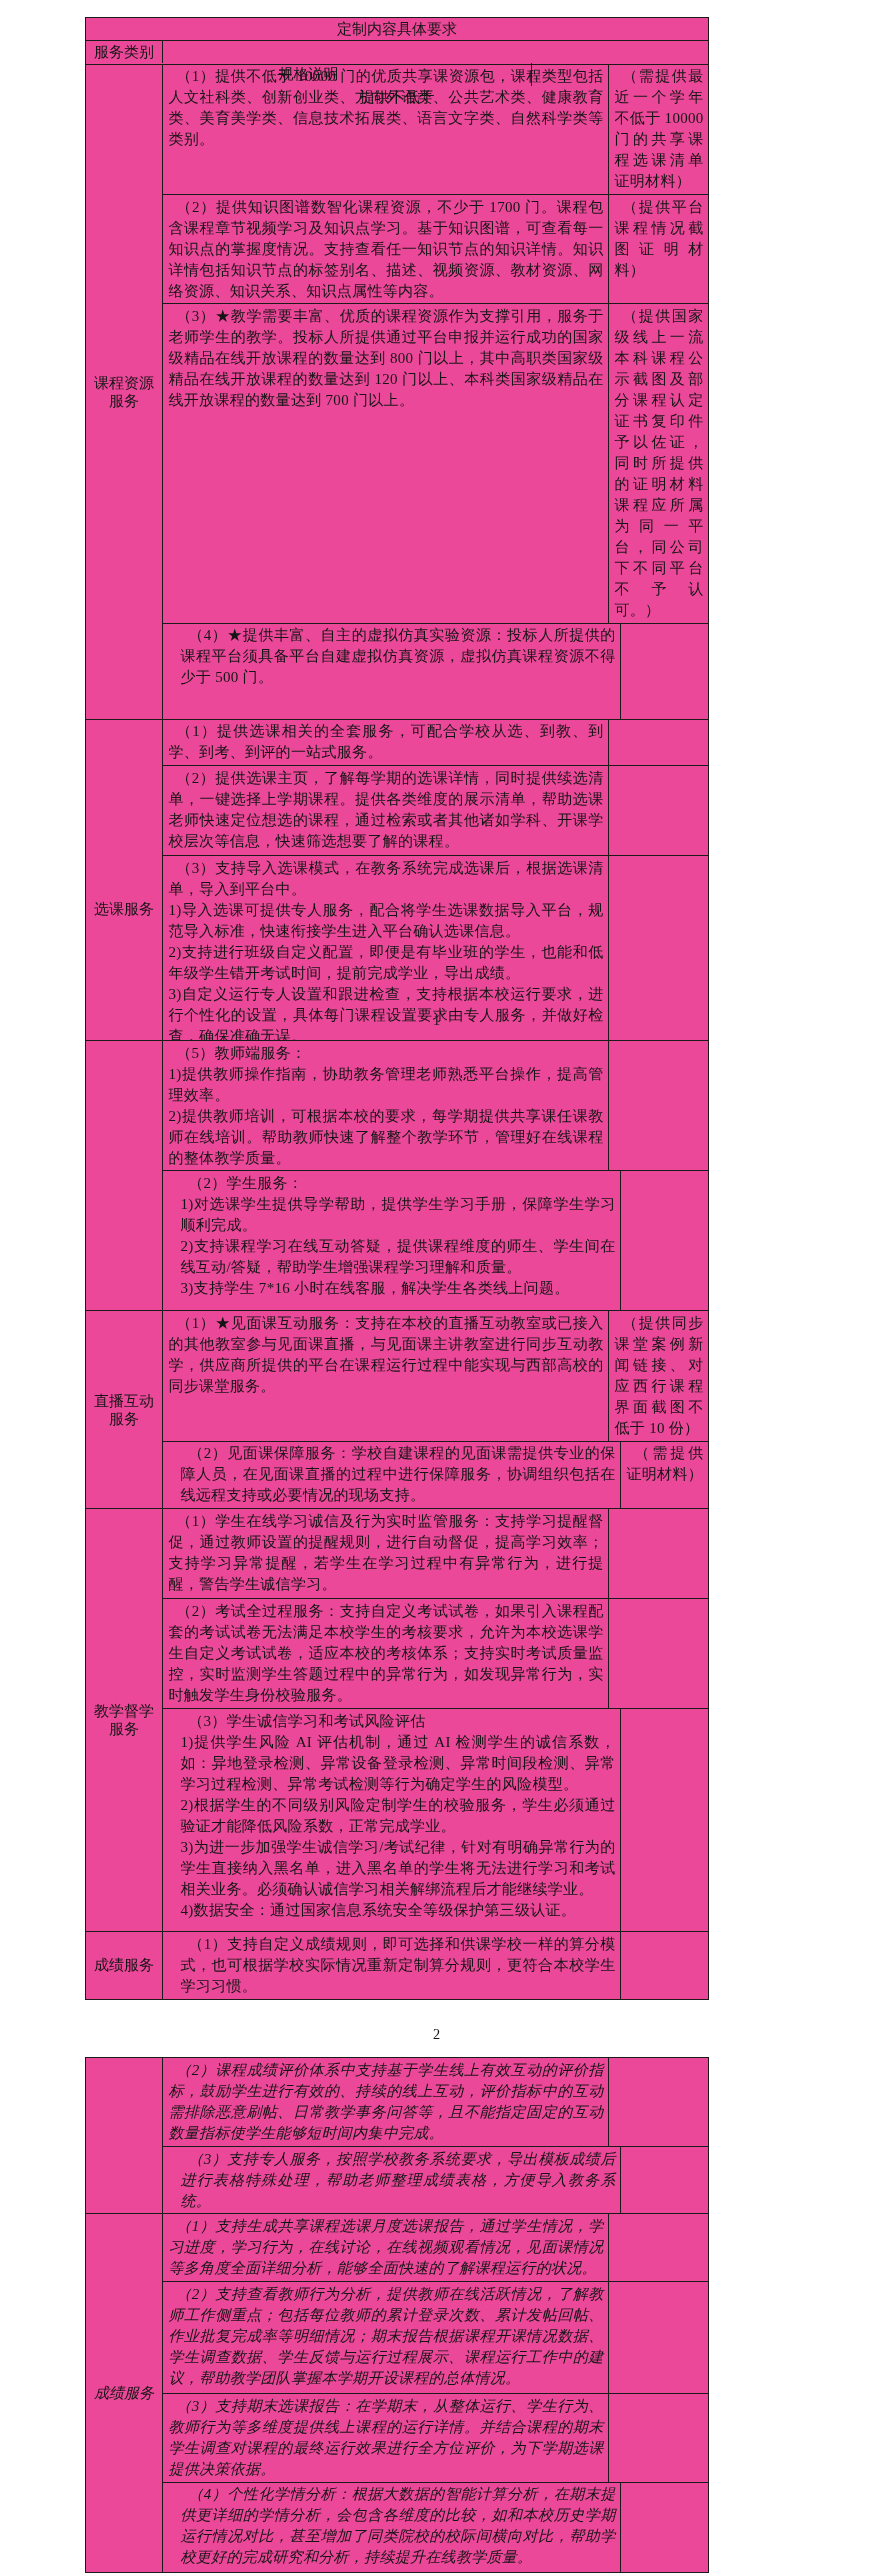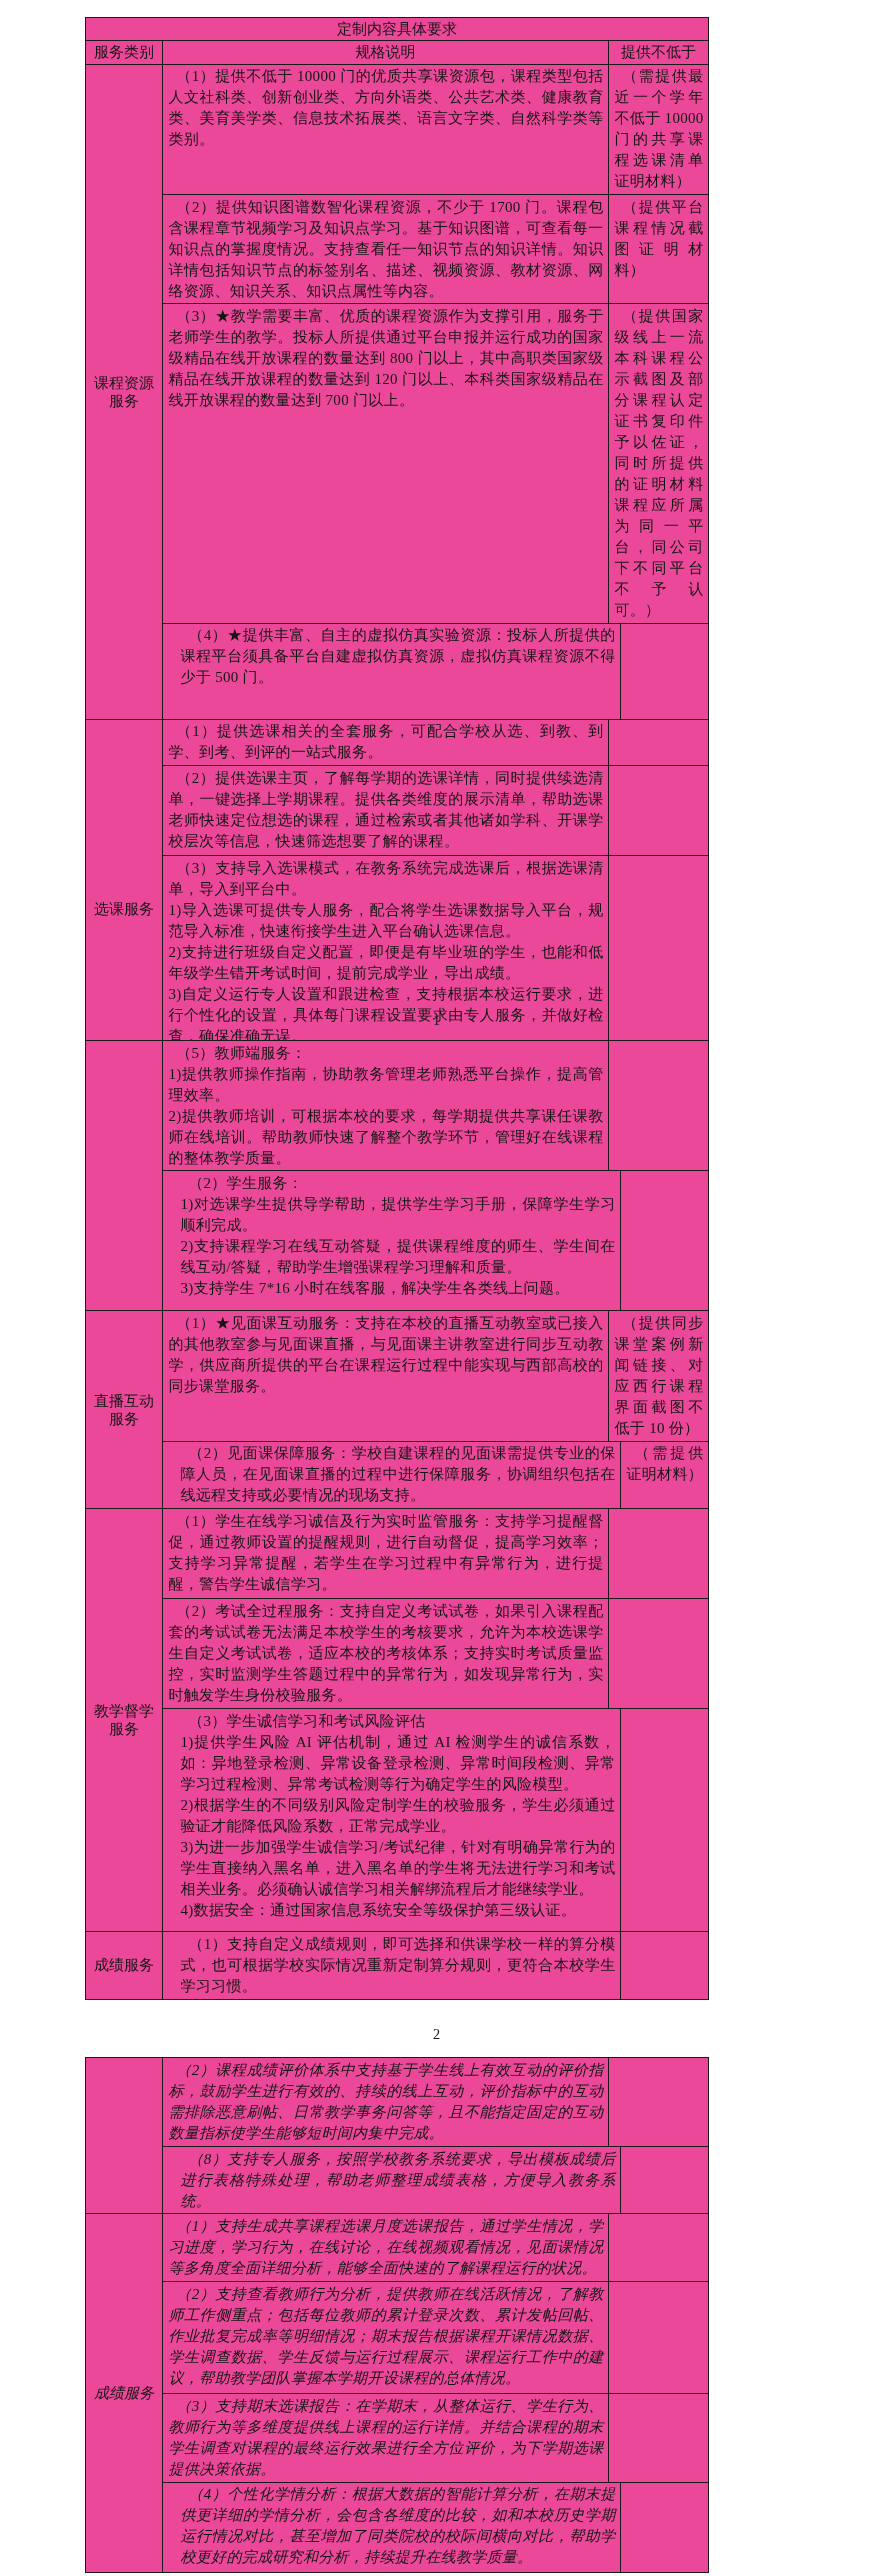--- a/index.html
+++ b/index.html
@@ -10,21 +10,21 @@
     color: #151515;
   }
   .sheet {
     position: absolute; left: 85px; width: 624px;
     border: 1.1px solid #1a1a1a; background: #ec4899;
   }
   .title-row {
     height: 23px; line-height: 22px; text-align: center;
     font-size: 15px; border-bottom: 1.1px solid #1a1a1a;
   }
-  .header-row { display: flex; height: 24px; border-bottom: 1.1px solid #1a1a1a; }
+  .header-row { display: flex; height: 24px; border-bottom: 1.1px solid #1a1a1a; flex-direction: column; }
   .header-row .hc {
     font-size: 15px; line-height: 22.6px; text-align: center;
   }
   .hc.c1 { width: 77px; border-right: 1.1px solid #1a1a1a; }
   .hc.c2 { width: 446px; border-right: 1.1px solid #1a1a1a; }
   .hc.c3 { flex: 1; }
   .section { display: flex; border-bottom: 1.1px solid #1a1a1a; }
   .sheet > .section:last-child { border-bottom: none; }
   .cat {
     width: 77px; border-right: 1.1px solid #1a1a1a;
@@ -227,21 +227,21 @@
     <div class="cat"></div>
     <div class="rows">
       <div class="row" style="min-height:89px">
         <div class="spec">
             <div class="para indent">（2）课程成绩评价体系中支持基于学生线上有效互动的评价指标，鼓励学生进行有效的、持续的线上互动，评价指标中的互动需排除恶意刷帖、日常教学事务问答等，且不能指定固定的互动数量指标使学生能够短时间内集中完成。</div>
           </div>
         <div class="proof"></div>
       </div>
       <div class="row" style="min-height:44px">
         <div class="spec">
-            <div class="para indent">（8）支持专人服务，按照学校教务系统要求，导出模板成绩后进行表格特殊处理，帮助老师整理成绩表格，方便导入教务系统。</div>
+            <div class="para indent">（3）支持专人服务，按照学校教务系统要求，导出模板成绩后进行表格特殊处理，帮助老师整理成绩表格，方便导入教务系统。</div>
           </div>
         <div class="proof"></div>
       </div>
     </div>
   </div>
 
   <div class="section">
     <div class="cat">成绩服务</div>
     <div class="rows">
       <div class="row" style="min-height:68px">

